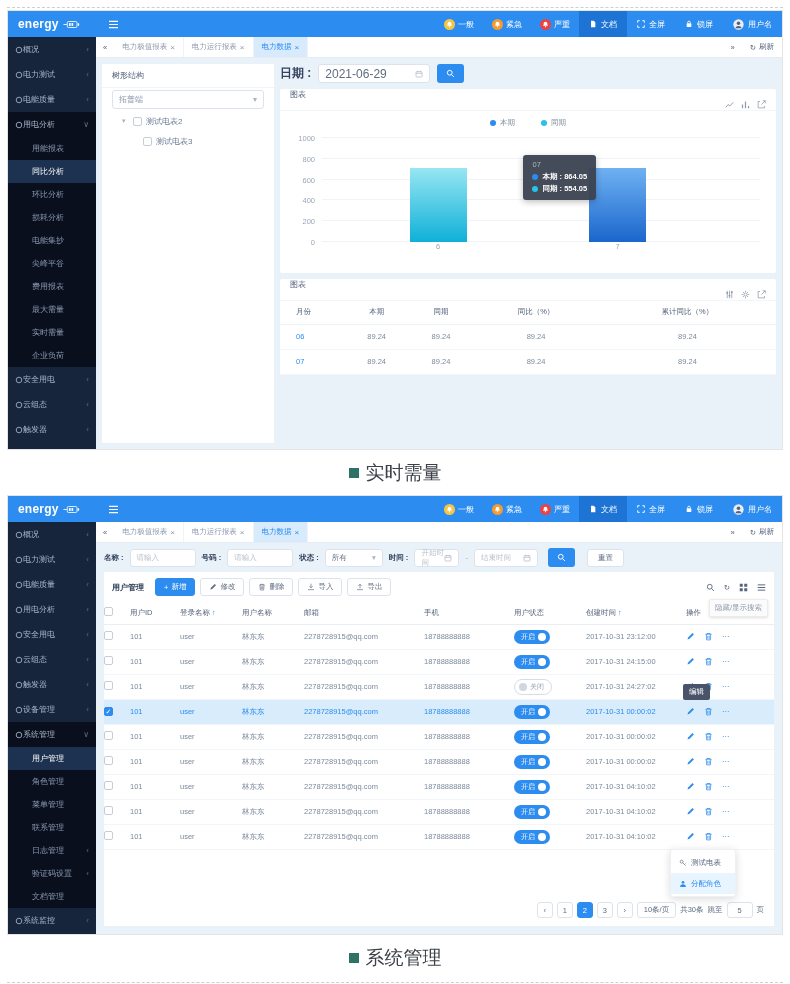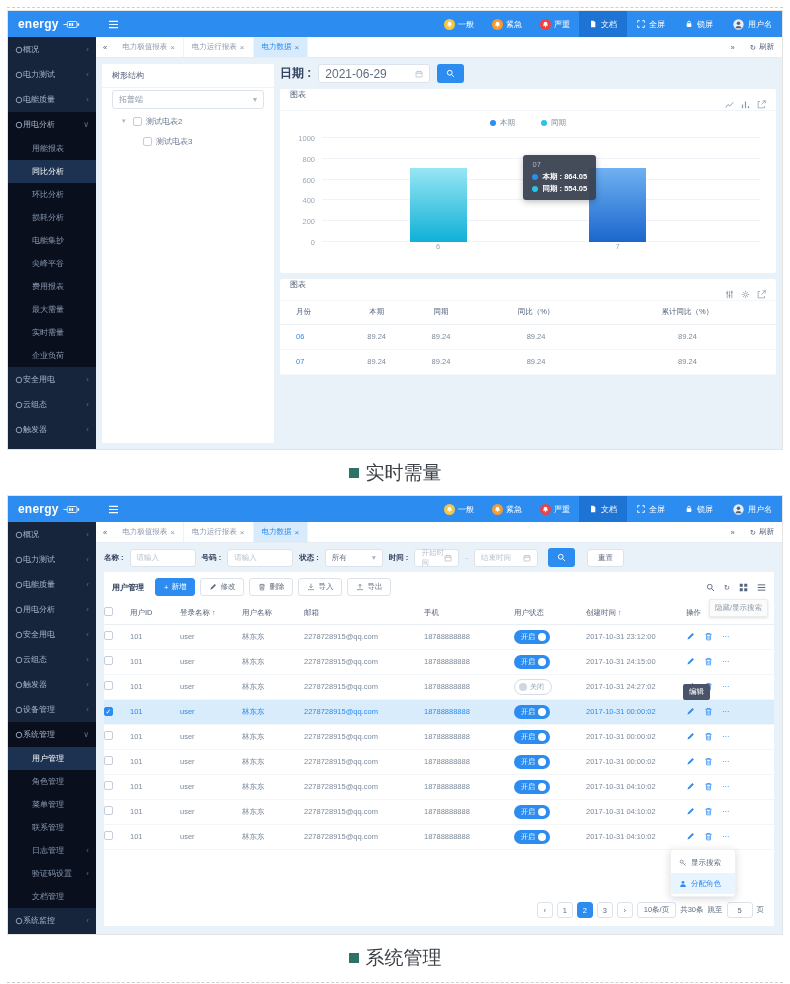--- a/index.html
+++ b/index.html
@@ -1163,21 +1163,21 @@
           </table>
           <div class="edit-tip">编辑</div>
           <div class="row-menu">
             <div class="row-menu-item">
               <span>
                   <svg width="8" height="8" viewBox="0 0 12 12">
                     <circle cx="4" cy="4" r="2.2" stroke="currentColor" fill="none"></circle>
                     <path d="M5.8 5.8L10 10M8.3 8.3l1.6-1.6" stroke="currentColor" fill="none"></path>
                   </svg>
                 </span>
-              <span>显示搜索</span>
+              <span>测试电表</span>
             </div>
             <div class="row-menu-item active">
               <span>
                   <svg width="8" height="8" viewBox="0 0 12 12">
                     <circle cx="6" cy="3.5" r="2" fill="currentColor"></circle>
                     <path d="M1.8 10.5a4.2 4.2 0 0 1 8.4 0z" fill="currentColor"></path>
                   </svg>
                 </span>
               <span>分配角色</span>
             </div>

